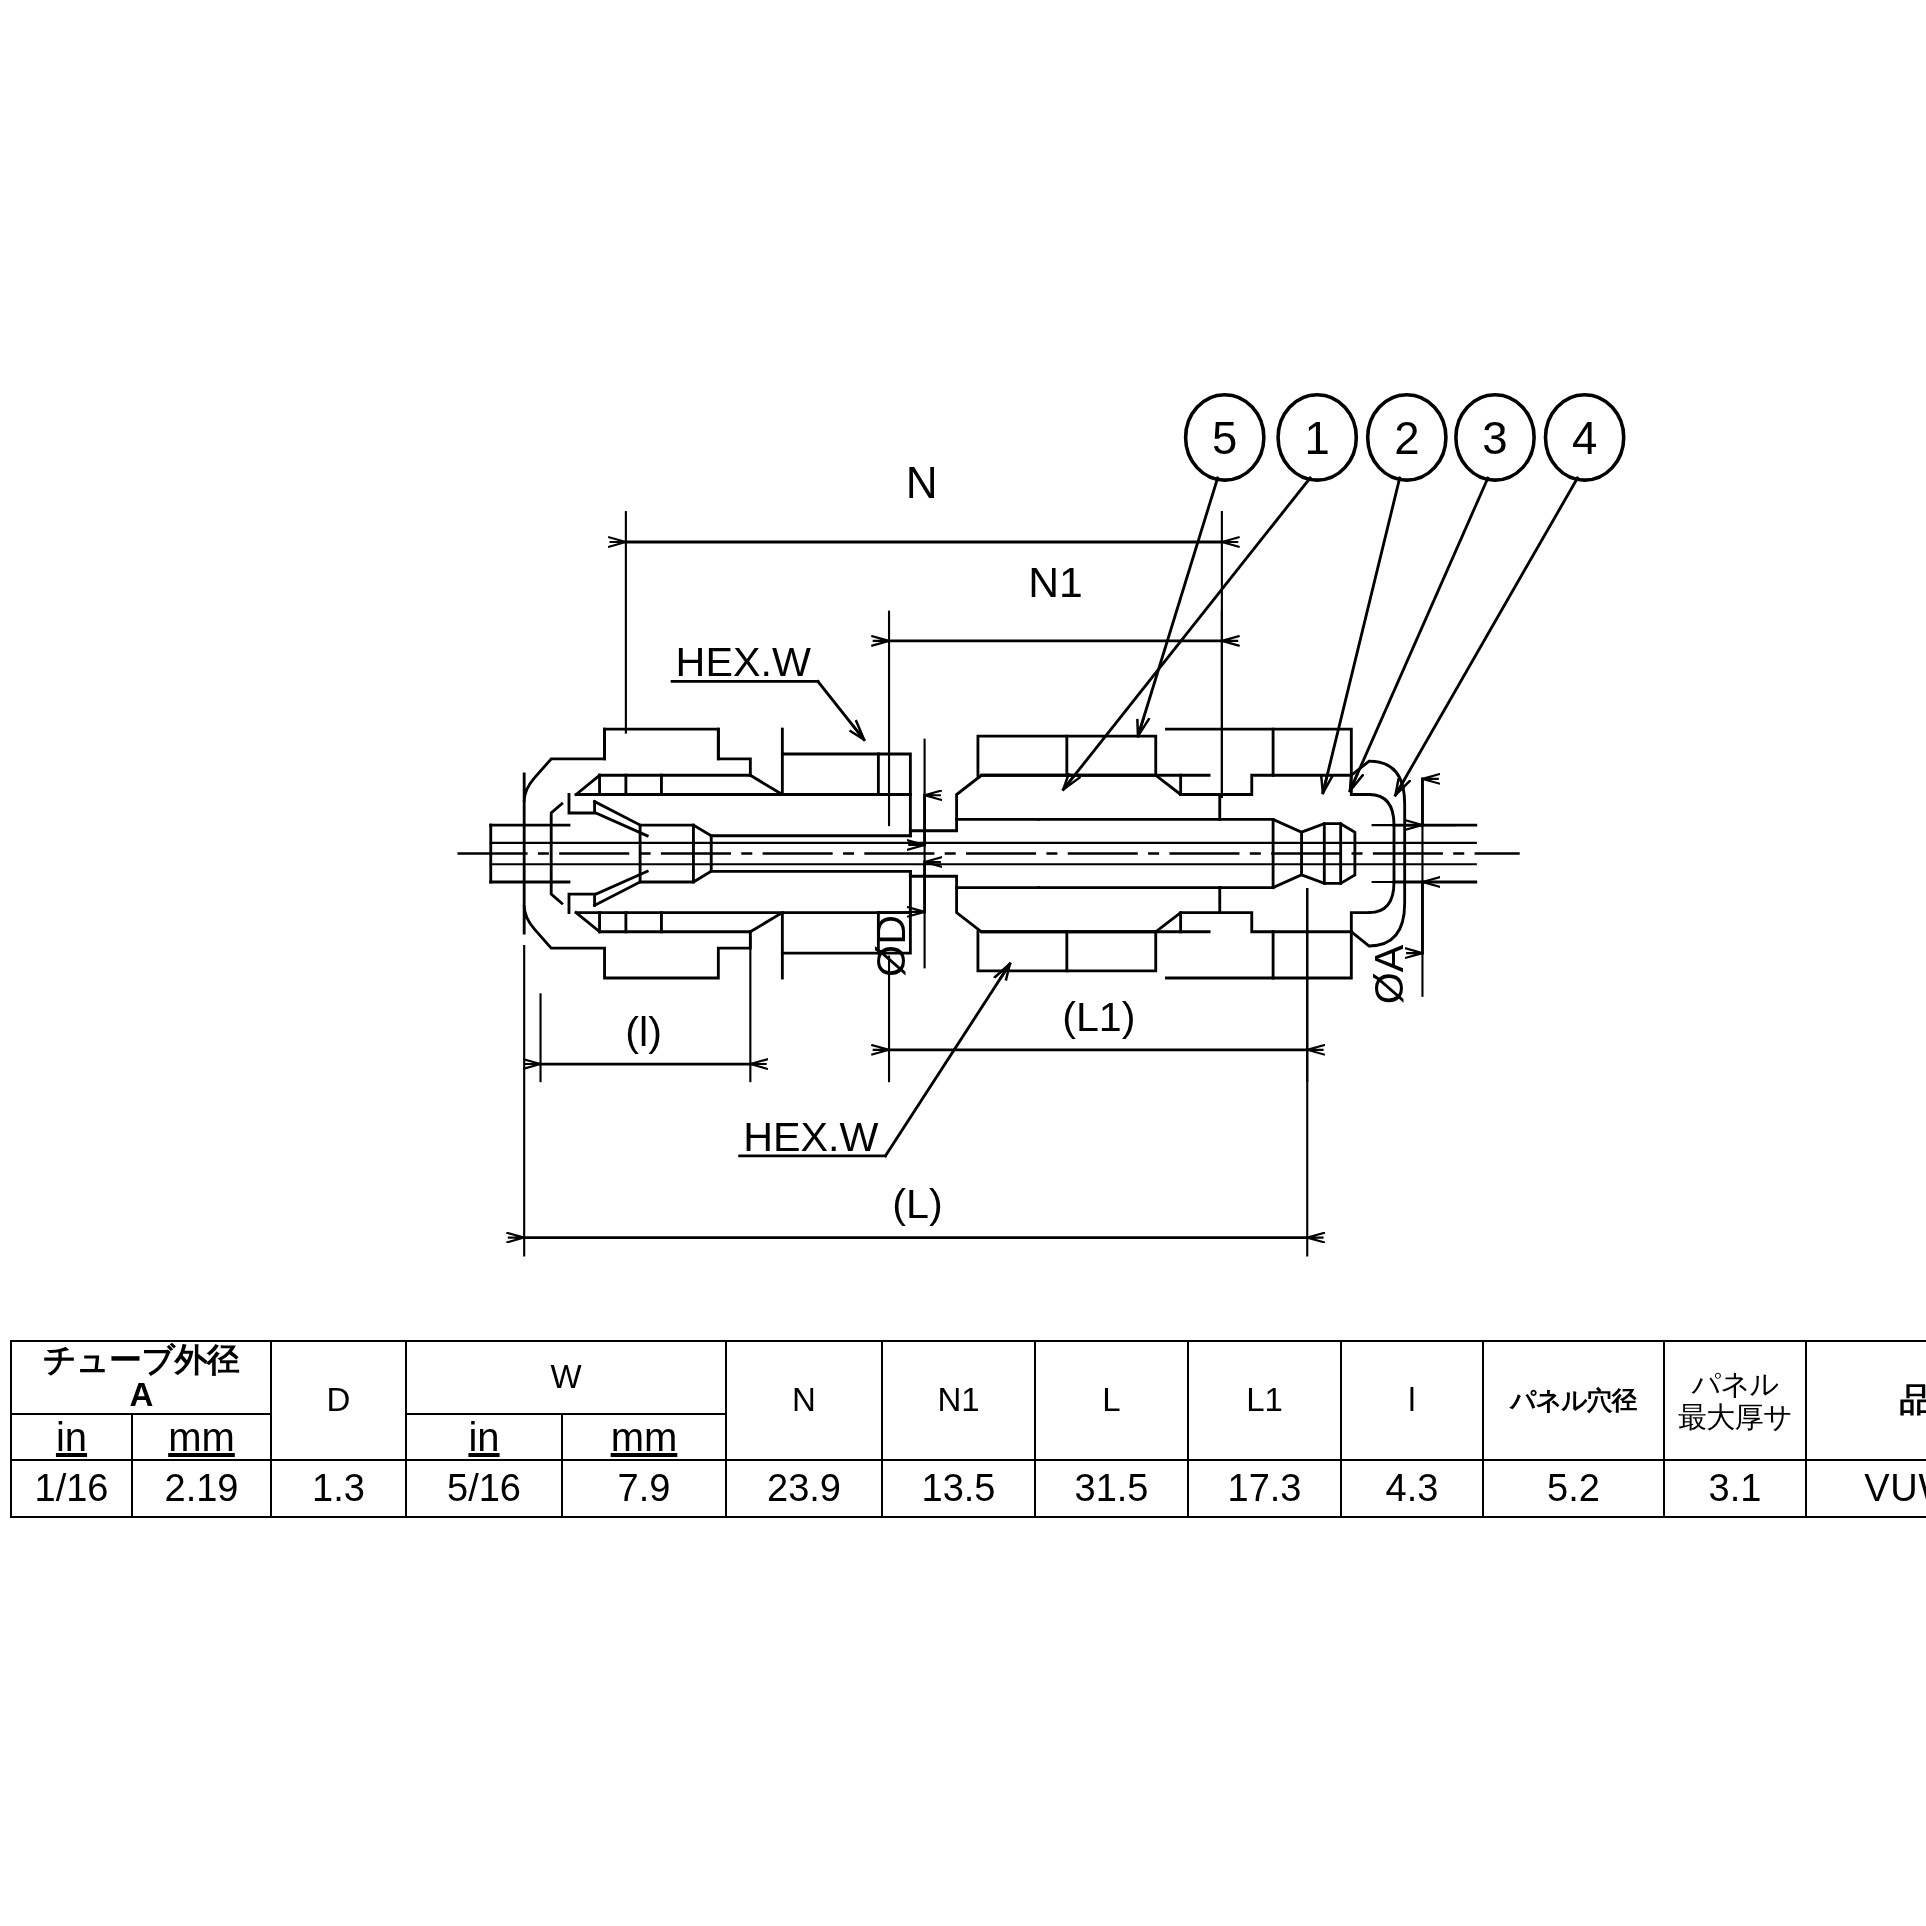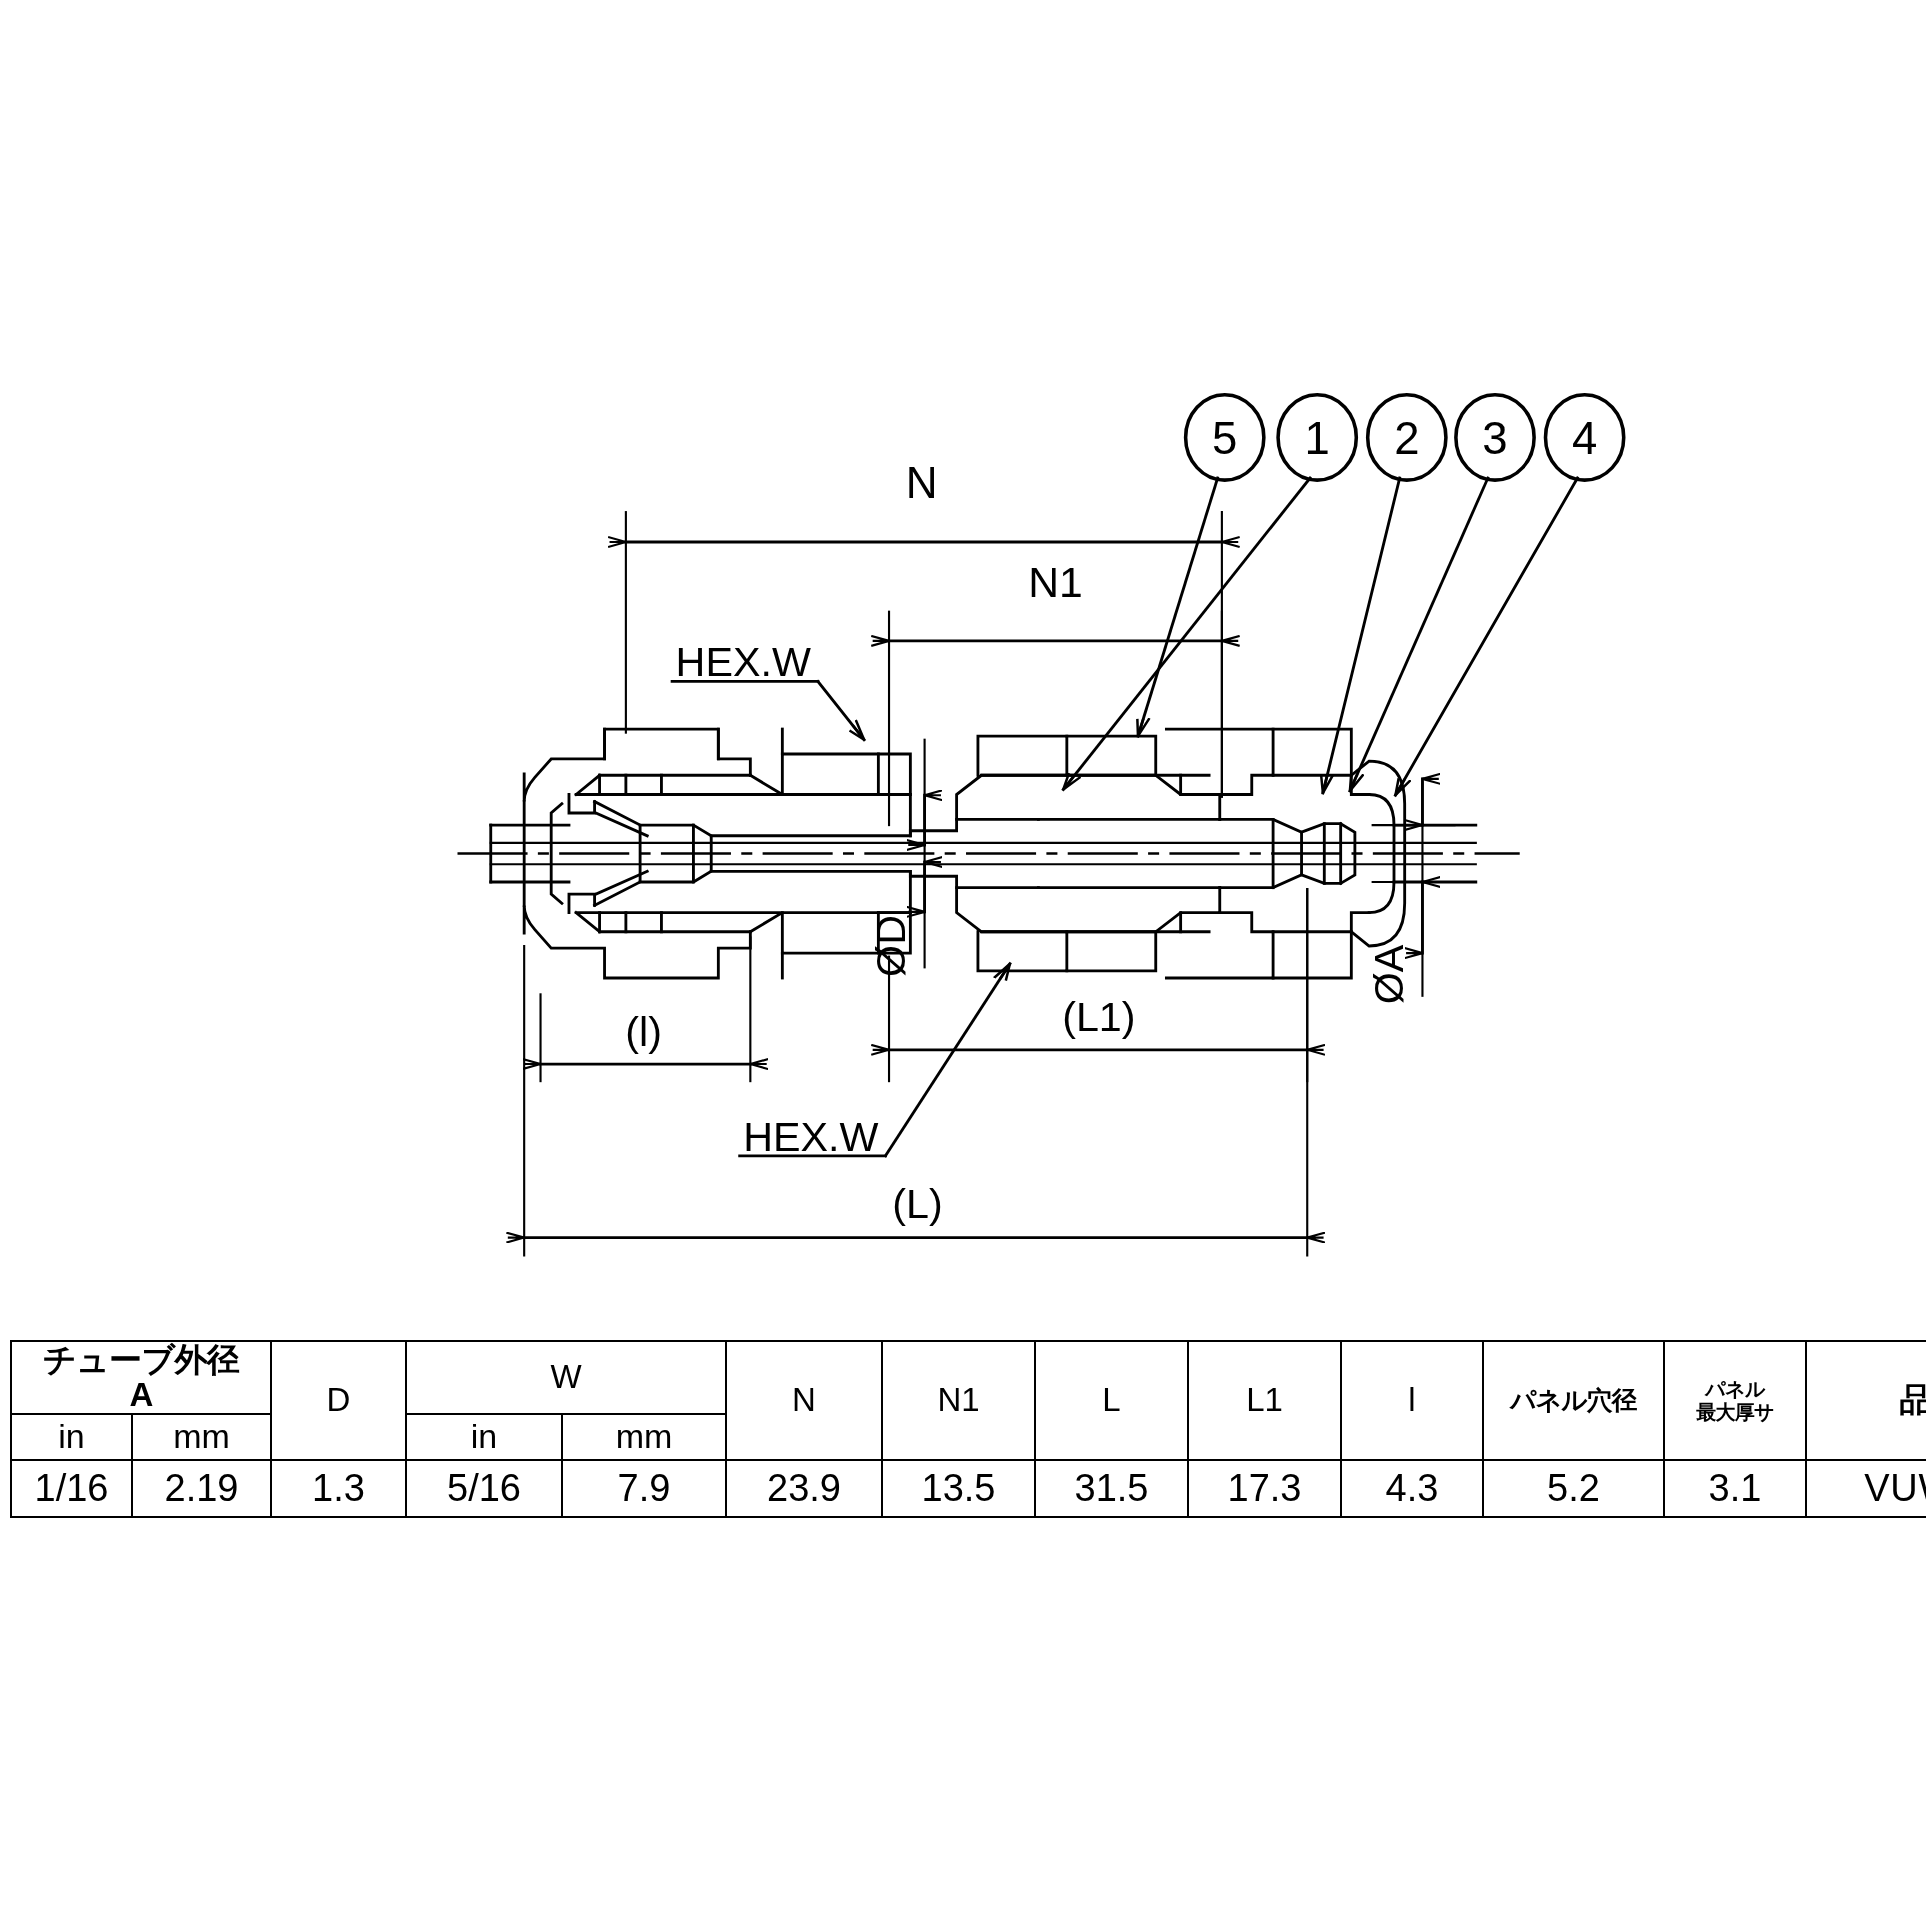--- a/index.html
+++ b/index.html
@@ -9,23 +9,23 @@
   #drawing{position:absolute;left:0;top:0;width:1926px;height:1323px;}
   #drawing svg{display:block;width:1926px;height:1323px;}
 
   
   #spec-table{position:absolute;left:10px;top:1340px;width:1908px;border-collapse:collapse;
               table-layout:fixed;background:#fff;}
   #spec-table td{border:2.1px solid #000;text-align:center;vertical-align:middle;
                  font-size:33px;line-height:1.05;padding:0;color:#000;}
   #spec-table td.hdr{font-size:33px;}
   #spec-table td.jp{font-family:"DejaVu Sans",sans-serif;font-size:25.6px;font-weight:bold;letter-spacing:-0.7px;text-align:center;}
-  #spec-table td.jp2{font-family:"DejaVu Sans",sans-serif;font-size:20px;font-weight:bold;line-height:1.12;letter-spacing:-0.7px;}
+  #spec-table td.jp2{font-family:"DejaVu Sans",sans-serif;font-size:29px;font-weight:normal;line-height:1.12;letter-spacing:-0.7px;}
   #spec-table td.val{font-size:38px;height:55px;border-radius:7px;}
-  #spec-table td.sub{height:44px;font-size:34px;}
+  #spec-table td.sub{height:44px;font-size:40px;text-decoration:underline;}
   #spec-table td.grp{height:71px;}
   #spec-table td.pn{font-size:38px;letter-spacing:0.7px;}
   .tbl-a{font-size:33px;}
   .jp-a{font-family:Liberation Sans, sans-serif;font-size:25.6px;font-weight:bold;letter-spacing:-0.7px;}
   .pnhdr{font-family:"DejaVu Sans",sans-serif;font-size:31px;font-weight:bold;letter-spacing:18.5px;}
 </style>
 </head>
 <body>
 
 <div id="sheet">

